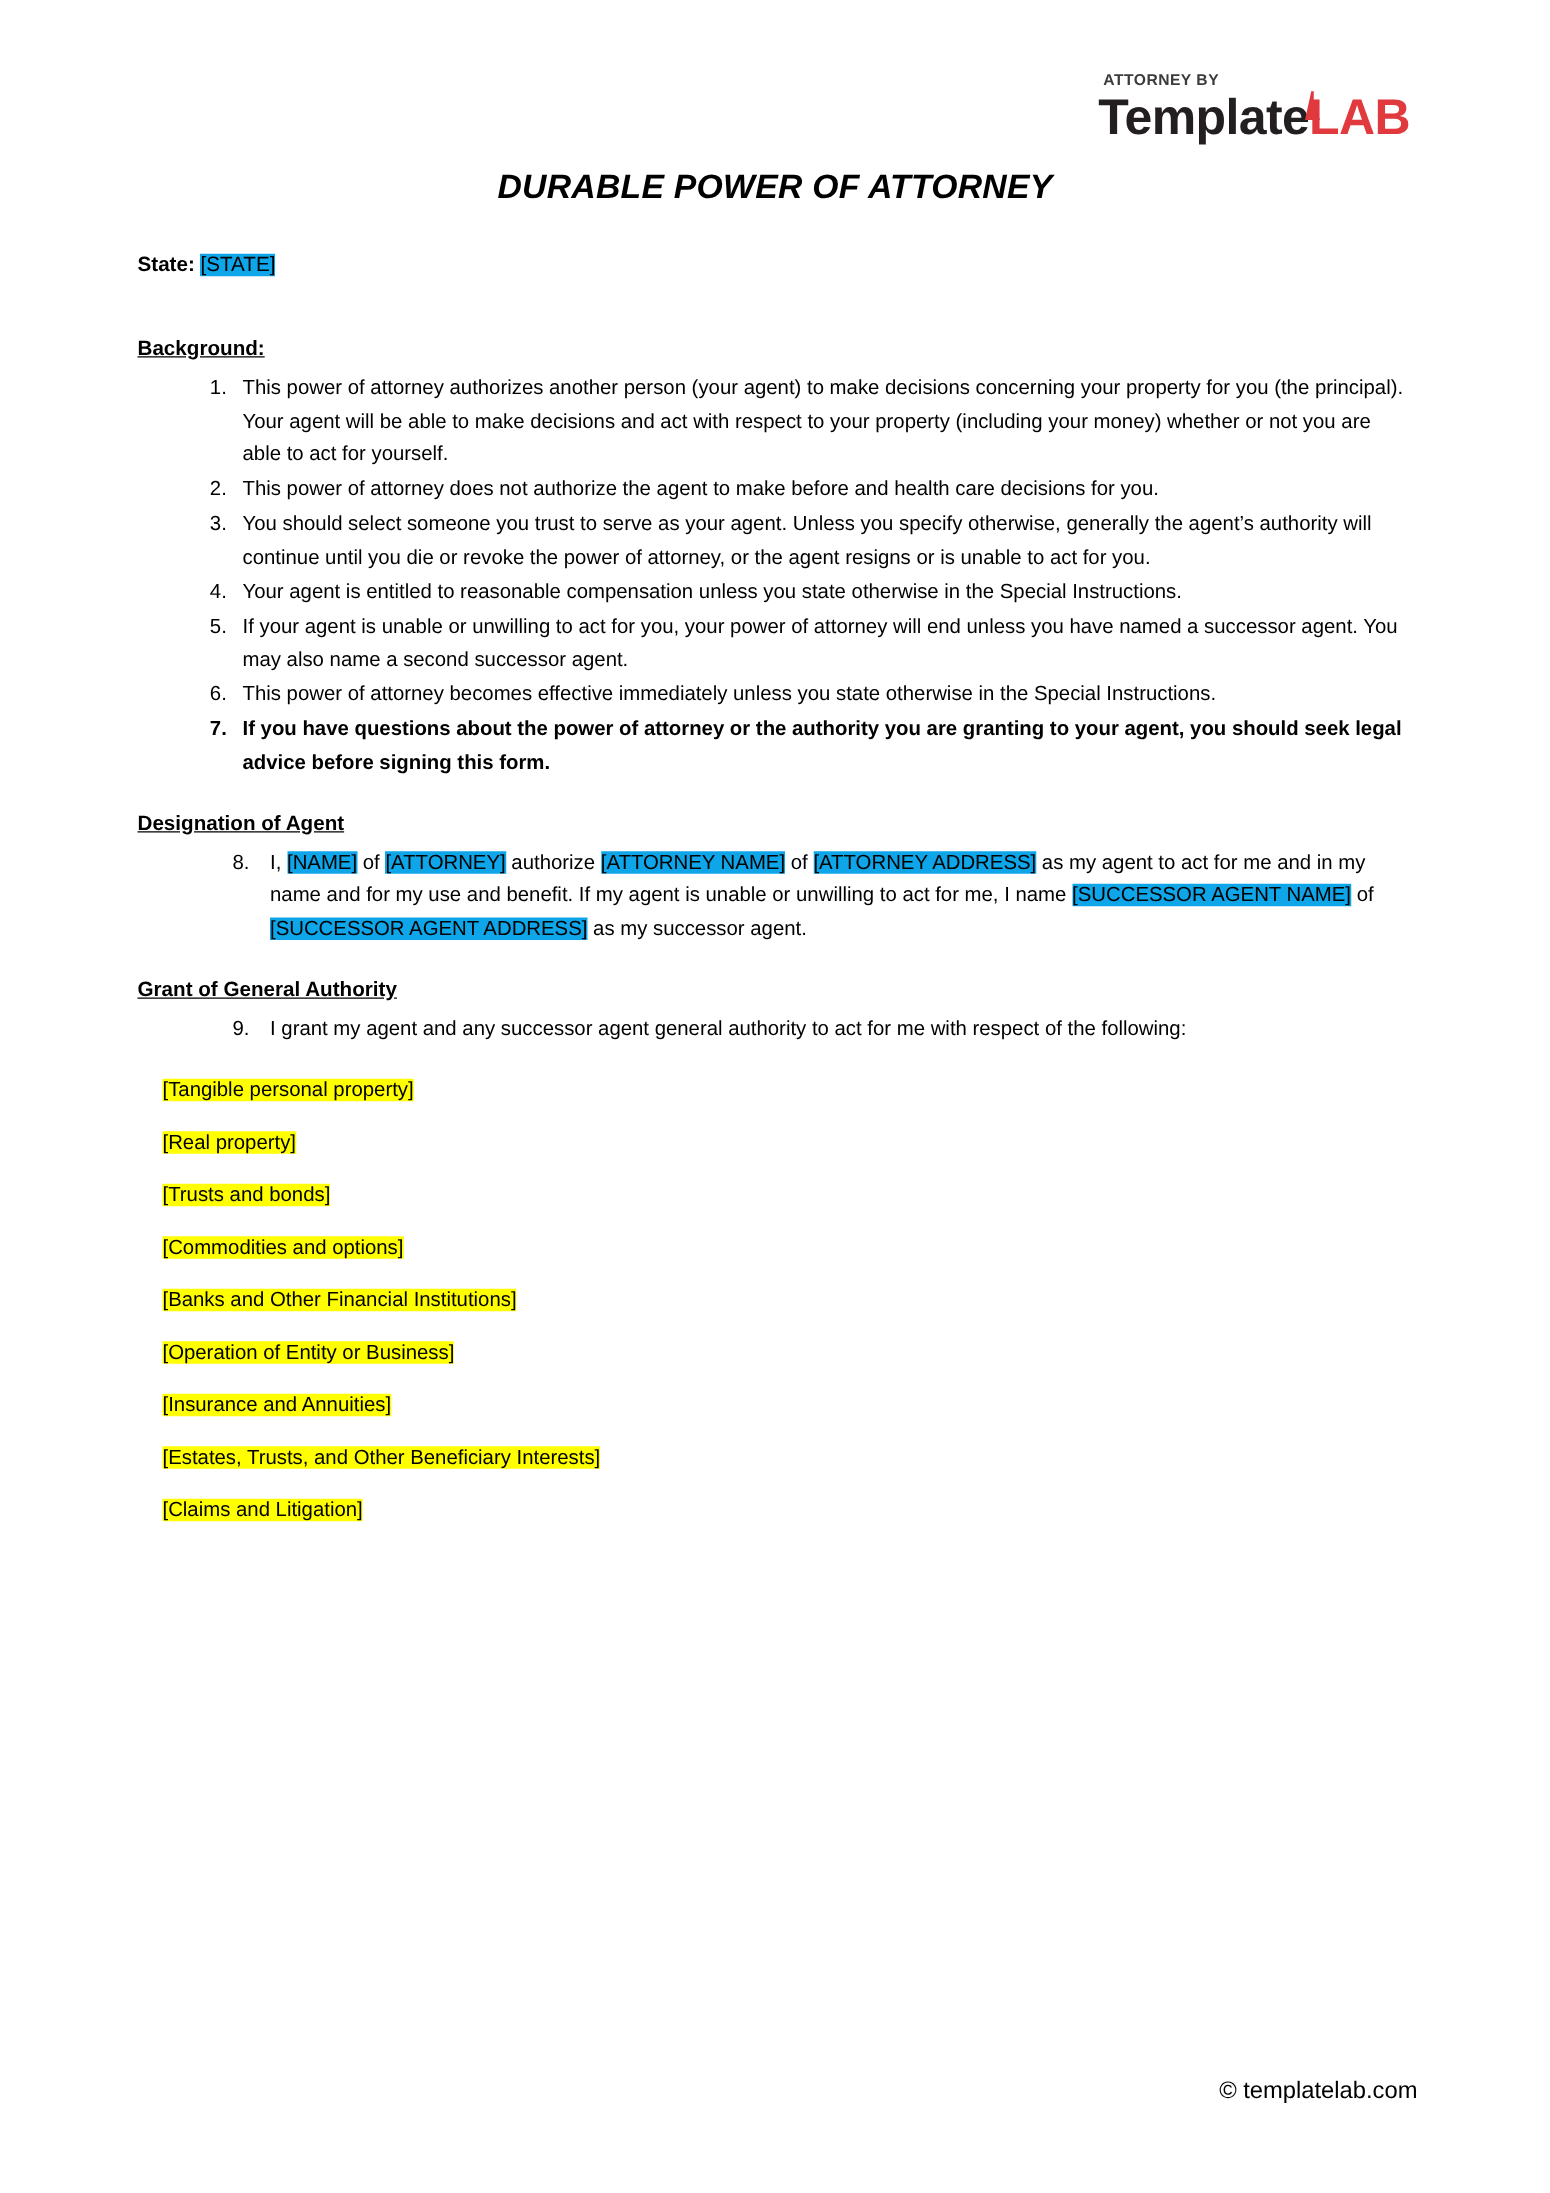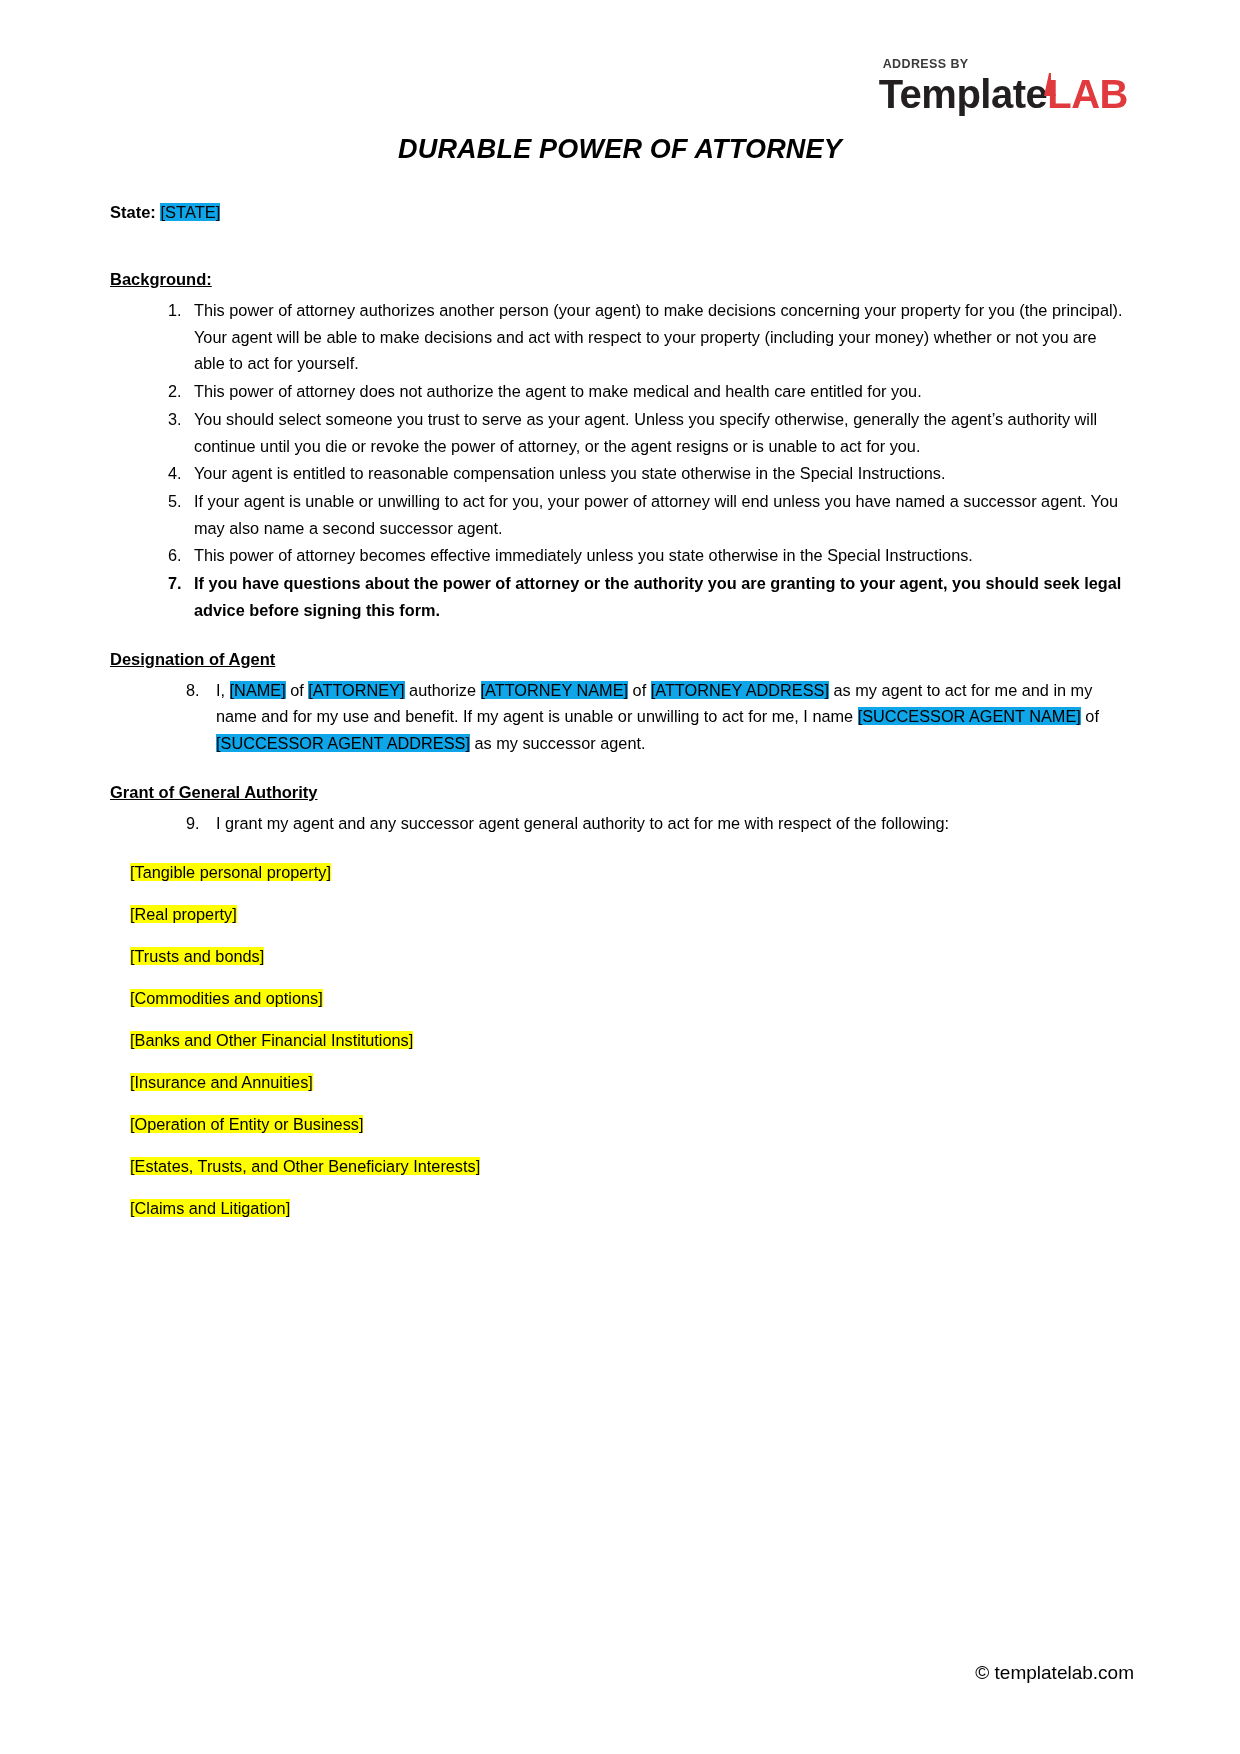--- a/index.html
+++ b/index.html
@@ -121,42 +121,42 @@
     bottom: 70px;
     font-size: 19px;
   }
 </style>
 </head>
 <body>
 
 <div class="page">
 
   <div class="logo-block">
-    <div class="logo-created">ADDRESS BY</div>
+    <div class="logo-created">ATTORNEY BY</div>
     <div class="logo-main">
       <span>Template</span>
         <span class="lab">LAB</span>
       <svg class="logo-flask" viewBox="0 0 16 26">
         <path d="M7 1 L9 1 L9 9 L14 24 L2 24 Z" fill="#e03a3e"></path>
       </svg>
     </div>
   </div>
 
   <h1 class="doc-title">DURABLE POWER OF ATTORNEY</h1>
 
   <div class="state-line">
     <span>State:</span>
     <span class="hl">[STATE]</span>
   </div>
 
   <div class="section-head">Background:</div>
 
   <ol class="numlist">
     <li>This power of attorney authorizes another person (your agent) to make decisions concerning your property for you (the principal). Your agent will be able to make decisions and act with respect to your property (including your money) whether or not you are able to act for yourself.</li>
-    <li>This power of attorney does not authorize the agent to make medical and health care entitled for you.</li>
+    <li>This power of attorney does not authorize the agent to make before and health care decisions for you.</li>
     <li>You should select someone you trust to serve as your agent. Unless you specify otherwise, generally the agent’s authority will continue until you die or revoke the power of attorney, or the agent resigns or is unable to act for you.</li>
     <li>Your agent is entitled to reasonable compensation unless you state otherwise in the Special Instructions.</li>
     <li>If your agent is unable or unwilling to act for you, your power of attorney will end unless you have named a successor agent. You may also name a second successor agent.</li>
     <li>This power of attorney becomes effective immediately unless you state otherwise in the Special Instructions.</li>
     <li class="bold-item">If you have questions about the power of attorney or the authority you are granting to your agent, you should seek legal advice before signing this form.</li>
   </ol>
 
   <div class="section-head tight">Designation of Agent</div>
 
   <div style="display:flex; font-size:16.3px; line-height:1.64; padding-left:76px;">
@@ -184,20 +184,20 @@
     <div style="width:30px; flex:none;">9.</div>
     <div style="flex:1;">I grant my agent and any successor agent general authority to act for me with respect of the following:</div>
   </div>
 
   <div class="powers">
     <div class="power-item"><span class="hl">[Tangible personal property]</span></div>
     <div class="power-item"><span class="hl">[Real property]</span></div>
     <div class="power-item"><span class="hl">[Trusts and bonds]</span></div>
     <div class="power-item"><span class="hl">[Commodities and options]</span></div>
     <div class="power-item"><span class="hl">[Banks and Other Financial Institutions]</span></div>
+    <div class="power-item"><span class="hl">[Operation of Entity or Business]</span></div>
     <div class="power-item"><span class="hl">[Insurance and Annuities]</span></div>
-    <div class="power-item"><span class="hl">[Operation of Entity or Business]</span></div>
     <div class="power-item"><span class="hl">[Estates, Trusts, and Other Beneficiary Interests]</span></div>
     <div class="power-item"><span class="hl">[Claims and Litigation]</span></div>
   </div>
 
   <div class="footer">© templatelab.com</div>
 </div>
 
 </body></html>

